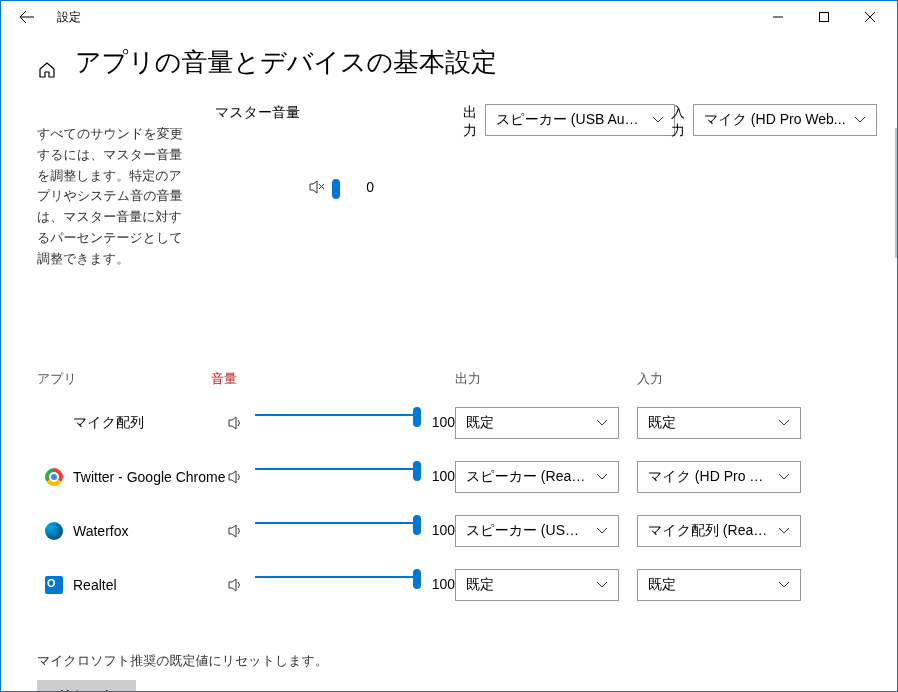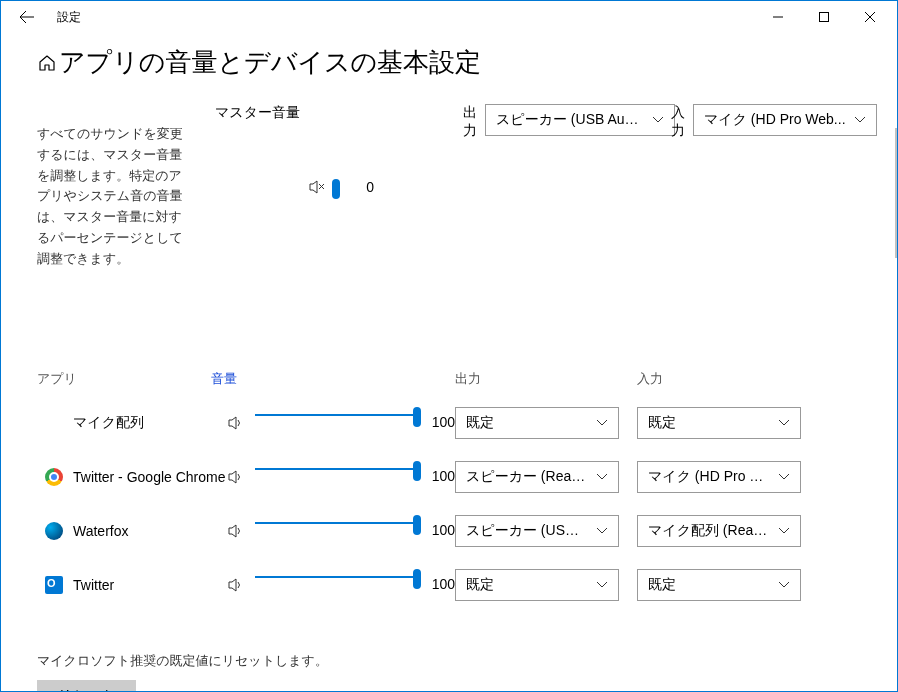--- a/index.html
+++ b/index.html
@@ -5,21 +5,21 @@
 * { box-sizing: border-box; margin: 0; padding: 0; }
 body { font-family: "Yu Gothic UI", "Segoe UI", Meiryo, sans-serif; font-size: 14px; color: #000; background: #fff; }
 .window { width: 898px; height: 692px; border: 1px solid #0078d4; position: relative; overflow: hidden; background: #fff; }
 .titlebar { height: 32px; display: flex; align-items: center; padding: 0 4px; }
 .titlebar-left { display: flex; align-items: center; gap: 16px; padding-left: 8px; }
 .back-btn { width: 28px; height: 28px; display: flex; align-items: center; justify-content: center; cursor: pointer; }
 .title-text { font-size: 12px; color: #000; }
 .titlebar-right { margin-left: auto; display: flex; }
 .win-btn { width: 46px; height: 32px; display: flex; align-items: center; justify-content: center; cursor: pointer; }
 .content { padding: 12px 36px 20px 36px; height: calc(100% - 32px); overflow-y: auto; position: relative; }
-.page-head { display: flex; align-items: center; gap: 2px; margin-bottom: 24px; }
+.page-head { display: flex; align-items: flex-end; gap: 18px; margin-bottom: 24px; }
 .home-icon { width: 20px; height: 20px; display: flex; align-items: center; justify-content: center; cursor: pointer; }
 .page-title { font-size: 26px; font-weight: 400; }
 
 .master-section { display: flex; gap: 20px; margin-bottom: 100px; }
 .desc-col { width: 170px; font-size: 13px; color: #333; line-height: 1.6; padding-top: 20px; }
 
 .controls-col { flex: 1; display: flex; gap: 18px; }
 .col-block { display: flex; gap: 8px; }
 .col-block.vol { width: 230px; }
 .col-block.out { width: 190px; }
@@ -35,21 +35,21 @@
 
 .dropdown { height: 32px; border: 1px solid #999; display: flex; align-items: center; justify-content: space-between; padding: 0 10px; cursor: pointer; background: #fff; font-size: 14px; }
 .dropdown.wide { width: 190px; }
 .dropdown.narrow { width: 164px; }
 .dropdown-text { white-space: nowrap; overflow: hidden; text-overflow: ellipsis; flex: 1; }
 .dropdown-chev { margin-left: 8px; color: #333; flex-shrink: 0; }
 
 .apps-section { }
 .apps-header-row { display: flex; align-items: flex-end; margin-bottom: 8px; }
 .apps-hdr-app { width: 174px; font-size: 13px; color: #555; }
-.apps-hdr-vol { width: 244px; font-size: 13px; color: #1d4ed8; }
+.apps-hdr-vol { width: 244px; font-size: 13px; color: #b91c1c; }
 .apps-hdr-out { width: 182px; font-size: 13px; color: #555; }
 .apps-hdr-in { font-size: 13px; color: #555; }
 
 .app-row { display: flex; align-items: center; height: 54px; }
 .app-name-cell { width: 190px; display: flex; align-items: center; gap: 10px; padding-left: 8px; }
 .app-icon { width: 18px; height: 18px; flex-shrink: 0; }
 .app-name { font-size: 14px; }
 .app-vol-cell { width: 228px; display: flex; align-items: flex-start; gap: 10px; }
 .app-out-cell { width: 182px; }
 .app-in-cell { }
@@ -262,21 +262,21 @@
                 <span class="dropdown-text">マイク配列 (Realtel</span>
                 <svg class="dropdown-chev" width="12" height="8">
                   <path d="M1 1 L6 6 L11 1" stroke="#333" fill="none"></path>
                 </svg>
               </div>
             </div>
           </div>
           <div class="app-row">
             <div class="app-name-cell">
               <div class="app-icon ico-outlook"></div>
-              <span class="app-name">Twitter</span>
+              <span class="app-name">Realtel</span>
             </div>
             <div class="app-vol-cell">
               <div class="speaker-mute">
                 <svg width="18" height="18" viewBox="0 0 18 18">
                   <path d="M2 6 H5 L9 3 V15 L5 12 H2 Z" stroke="#333" fill="none"></path>
                   <path d="M11 6 Q14 9 11 12" stroke="#333" fill="none"></path>
                 </svg>
               </div>
               <div class="slider-track">
                 <div class="slider-fill" style="width:100%"></div>

